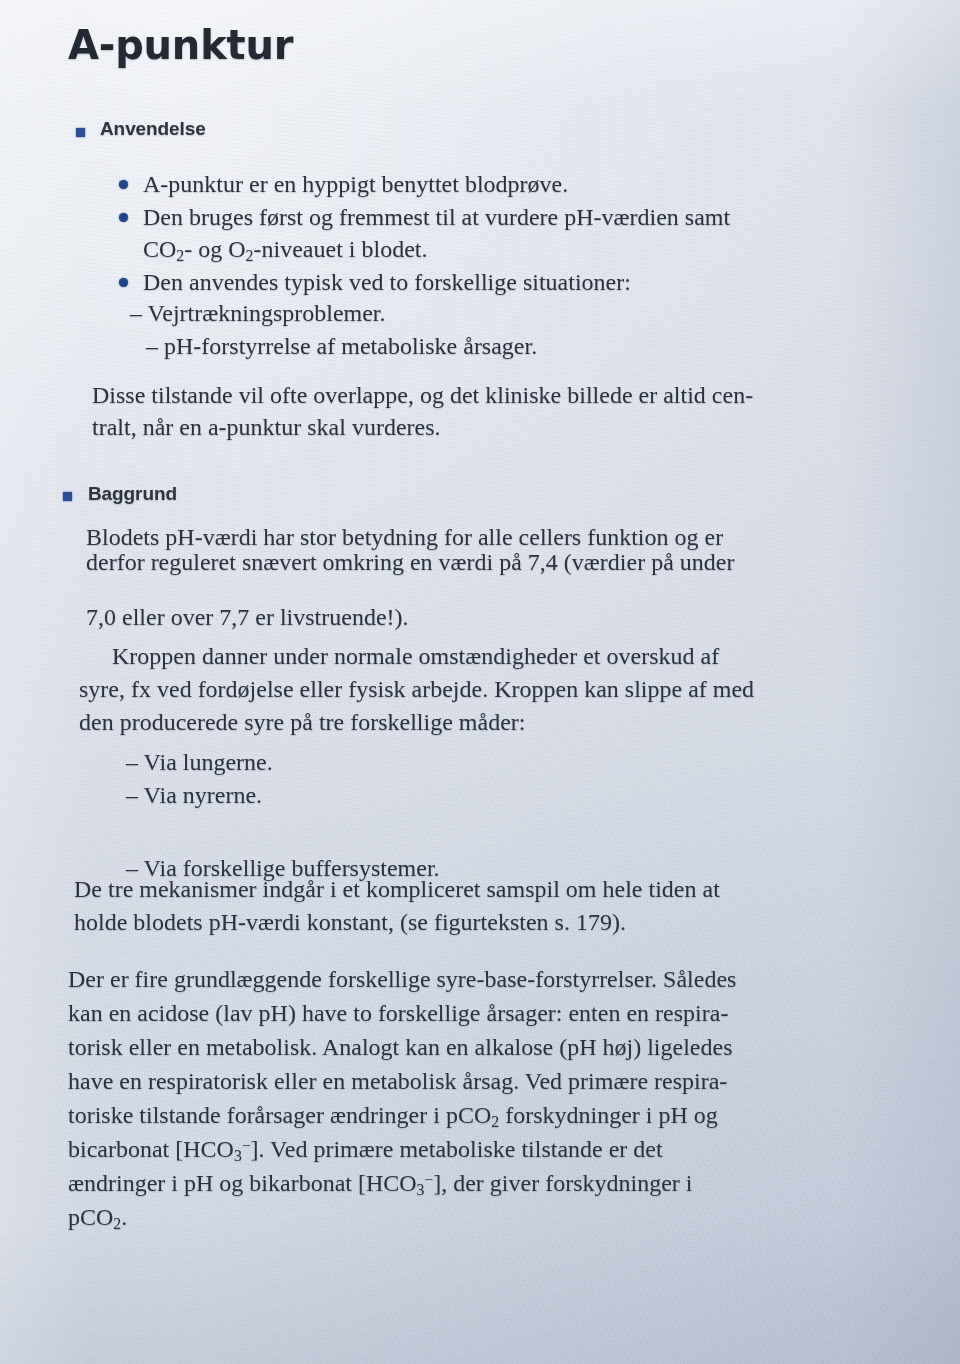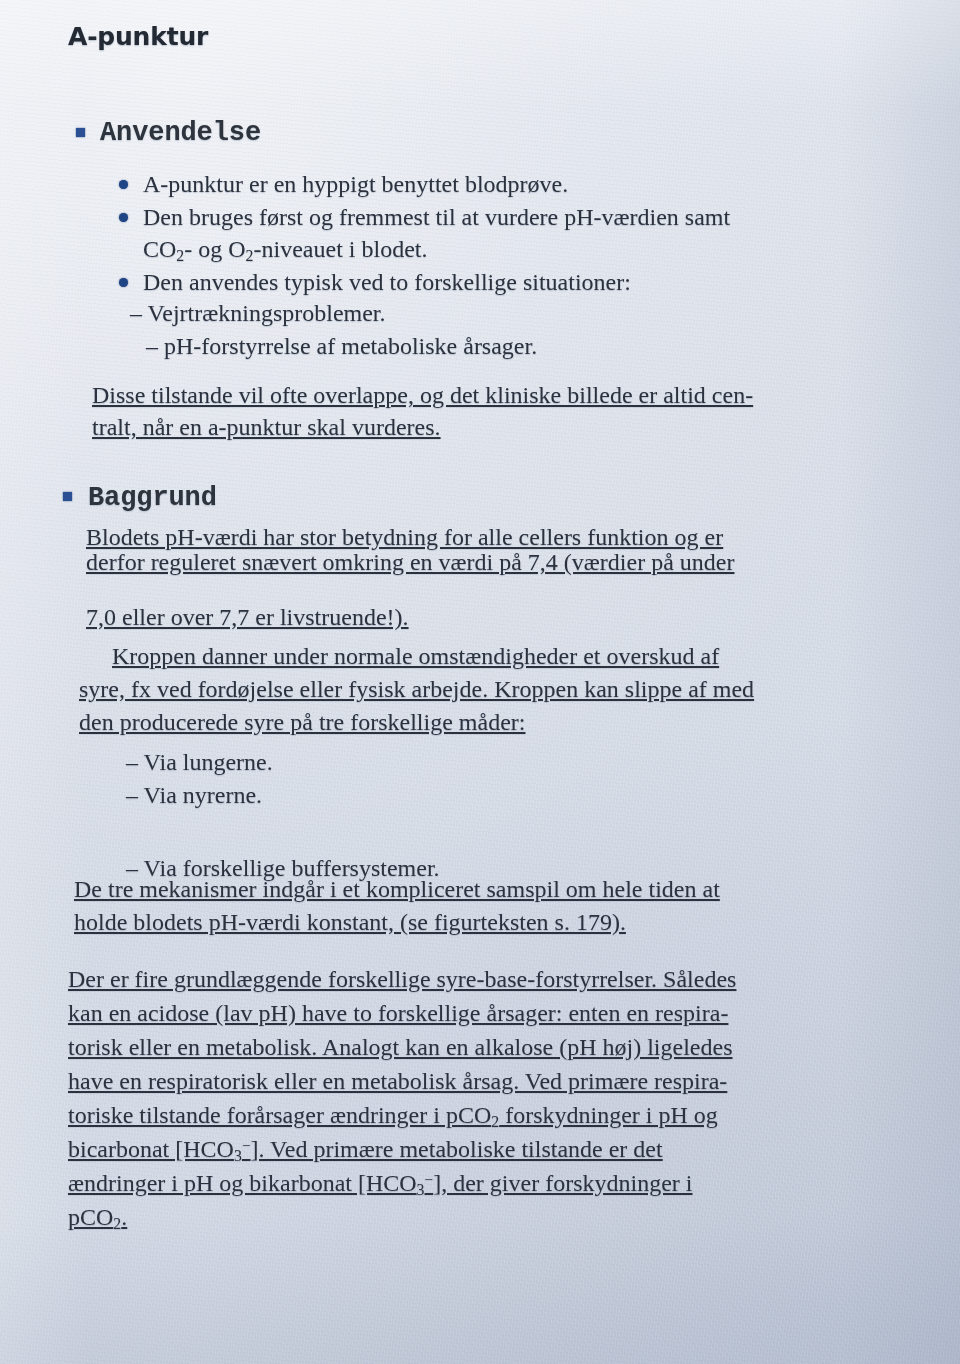--- a/index.html
+++ b/index.html
@@ -52,31 +52,31 @@
     z-index: 3;
   }
 
   
   .page-title {
     position: absolute;
     left: 68px;
     top: 22px;
     font-family: "DejaVu Sans", sans-serif;
     font-weight: bold;
-    font-size: 25px;
+    font-size: 40px;
     letter-spacing: -0.2px;
     color: #232a33;
     text-shadow: 0 1px 1.4px rgba(120,135,160,.45);
   }
 
   .sec-head {
     position: absolute;
-    font-family: Liberation Mono, monospace;
+    font-family: Liberation Sans, sans-serif;
     font-weight: bold;
-    font-size: 27px;
+    font-size: 19px;
     letter-spacing: -0.1px;
     color: #2d343d;
     text-shadow: 0 1px 1.3px rgba(125,140,165,.42);
   }
   .sq-bullet {
     position: absolute;
     width: 9px;
     height: 9px;
     background: #2a4f93;
     box-shadow: 0 0 1.5px rgba(40,70,130,.8);
@@ -84,21 +84,21 @@
 
   
   .para, .li-text, .dash-text {
     position: absolute;
     color: #2b323e;
     font-family: "Liberation Serif", serif;
     font-size: 24px;
     line-height: 34px;
     text-shadow: 0 .5px .9px rgba(125,140,165,.40);
   }
-  .para { text-align: left; text-decoration: underline; }
+  .para { text-align: left; }
 
   .dot-bullet {
     position: absolute;
     width: 9px;
     height: 9px;
     border-radius: 50%;
     background: #1f4585;
     box-shadow: 0 0 1.6px rgba(30,60,120,.85);
   }
 

